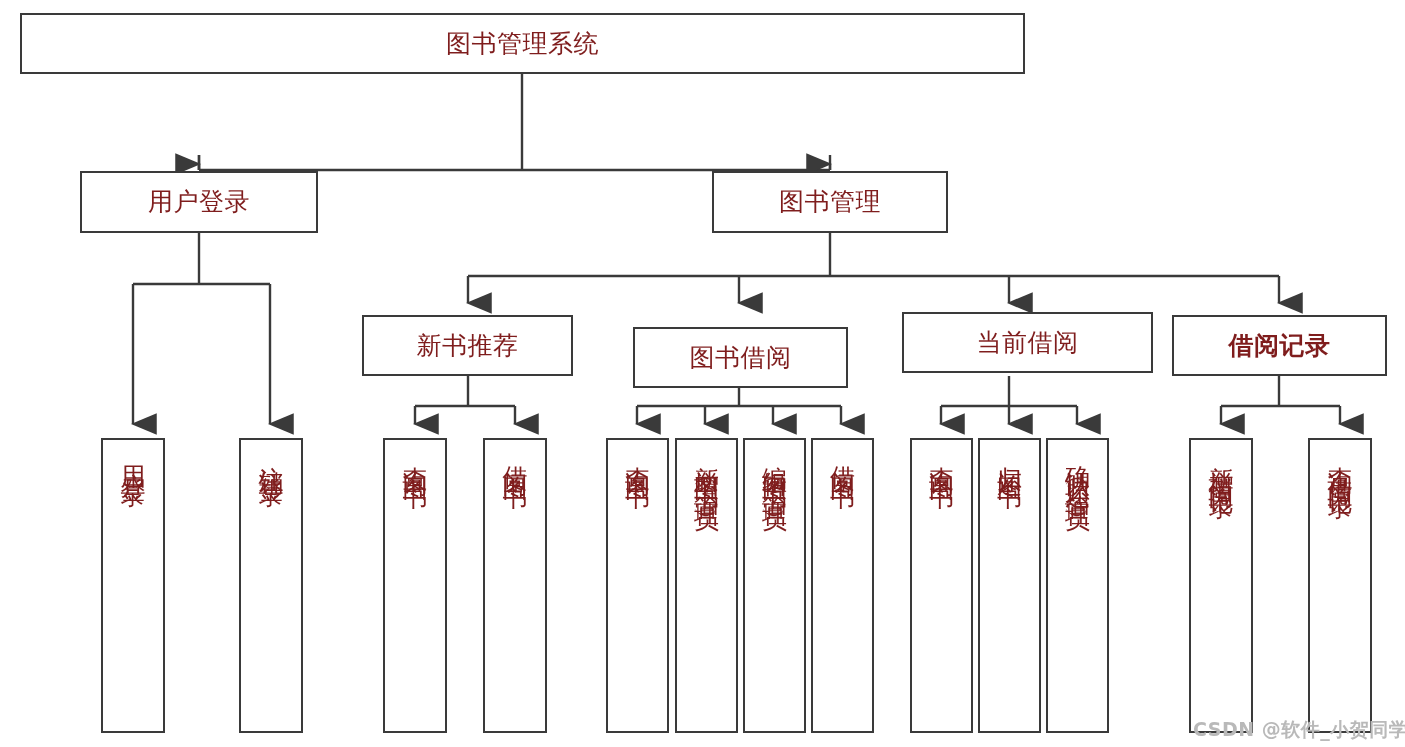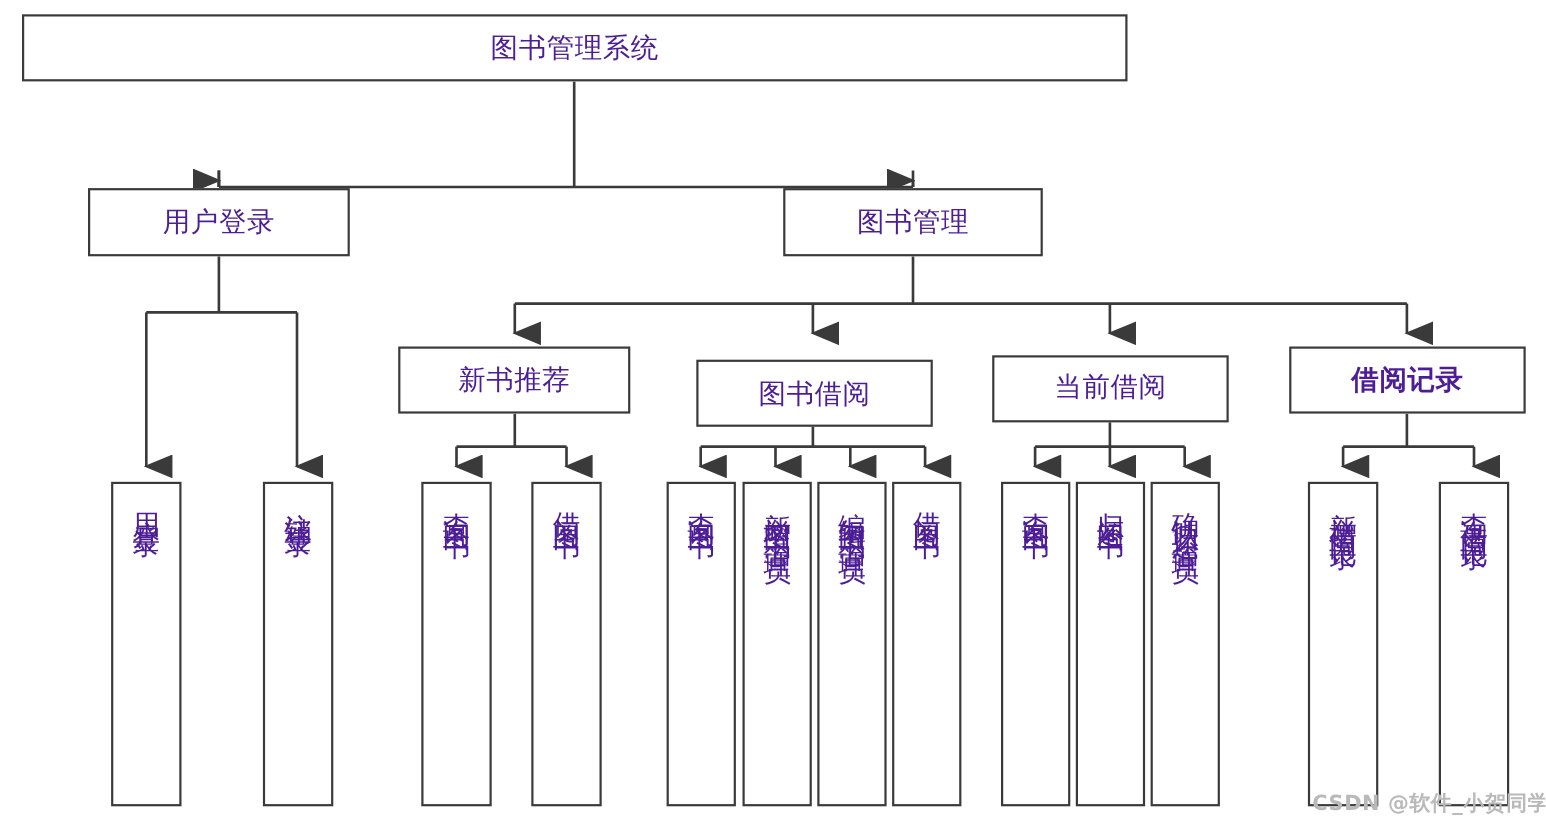--- a/index.html
+++ b/index.html
@@ -27,21 +27,21 @@
     pointer-events: none;
   }
   .node {
     position: absolute;
     box-sizing: border-box;
     border: 2.2px solid #3a3a3a;
     background: #ffffff;
     display: flex;
     align-items: center;
     justify-content: center;
-    color: #4c1d95;
+    color: #7f1d1d;
   }
   .node-label {
     display: block;
     text-align: center;
     line-height: 1.18;
     letter-spacing: 0.5px;
     white-space: nowrap;
   }
   
   .node.h .node-label {
@@ -148,21 +148,21 @@
   </div>
 
   <div class="node h" style="left:362px; top:315px; width:211px; height:61px;">
     <span class="node-label">新书推荐</span>
   </div>
 
   <div class="node h" style="left:633px; top:315px; width:215px; height:61px;margin-top:12px;">
     <span class="node-label">图书借阅</span>
   </div>
 
-  <div class="node h" style="left:902px; top:323px; width:215px; height:61px;font-family:Liberation Mono, monospace;">
+  <div class="node h" style="left:902px; top:312px; width:251px; height:61px;">
     <span class="node-label">当前借阅</span>
   </div>
 
   <div class="node h" style="left:1172px; top:315px; width:215px; height:61px;font-weight:bold;">
     <span class="node-label">借阅记录</span>
   </div>
 
   <div class="node v" style="left:101px; top:438px; width:64px; height:295px;">
     <span class="node-label">用户登录</span>
   </div>

